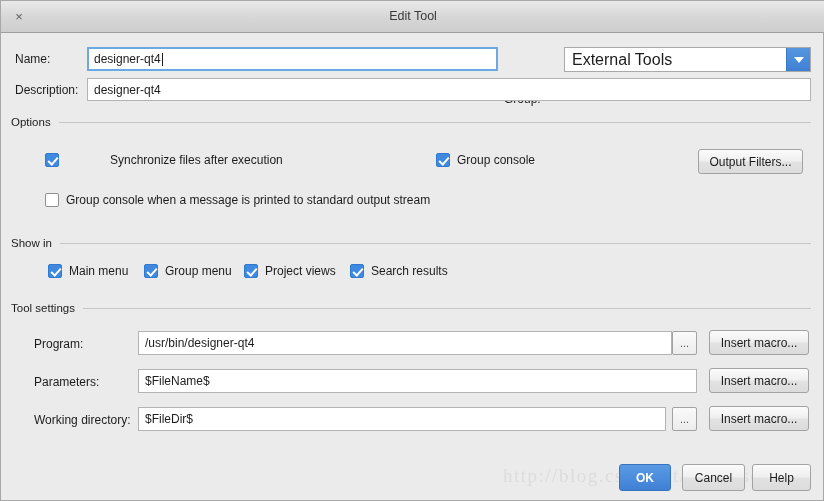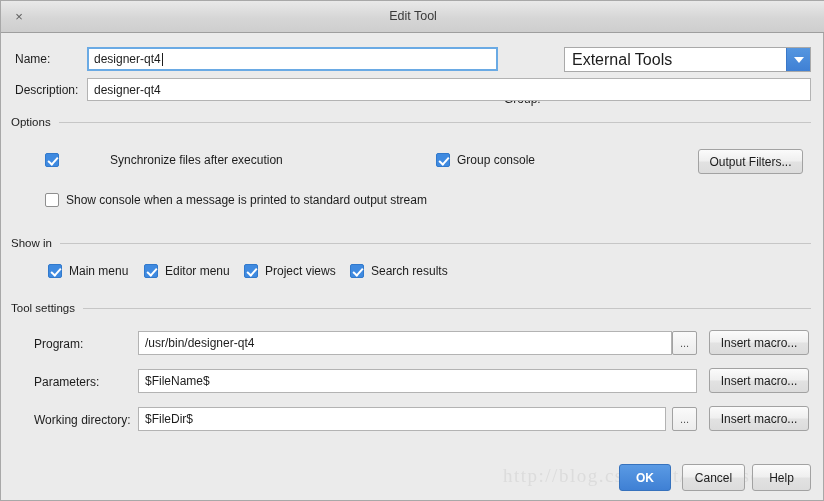--- a/index.html
+++ b/index.html
@@ -233,36 +233,36 @@
 
   <div class="cb" style="left:435px; top:152px;">
     <span class="box on"></span>
     <span>Group console</span>
   </div>
 
   <div class="btn" style="left:697px; top:148px; width:105px; height:25px;">Output Filters...</div>
 
   <div class="cb" style="left:44px; top:192px;">
     <span class="box off"></span>
-    <span>Show console when a message is printed to standard output stream</span>
+    <span>Group console when a message is printed to standard output stream</span>
   </div>
 
 
   <div class="group" style="left:10px; top:234px; width:800px;">
     <span class="gtitle">Show in</span>
     <span class="gline"></span>
   </div>
 
   <div class="cb" style="left:47px; top:263px;">
     <span class="box on"></span>
     <span>Main menu</span>
   </div>
   <div class="cb" style="left:143px; top:263px;">
     <span class="box on"></span>
-    <span>Editor menu</span>
+    <span>Group menu</span>
   </div>
   <div class="cb" style="left:243px; top:263px;">
     <span class="box on"></span>
     <span>Project views</span>
   </div>
   <div class="cb" style="left:349px; top:263px;">
     <span class="box on"></span>
     <span>Search results</span>
   </div>
 

